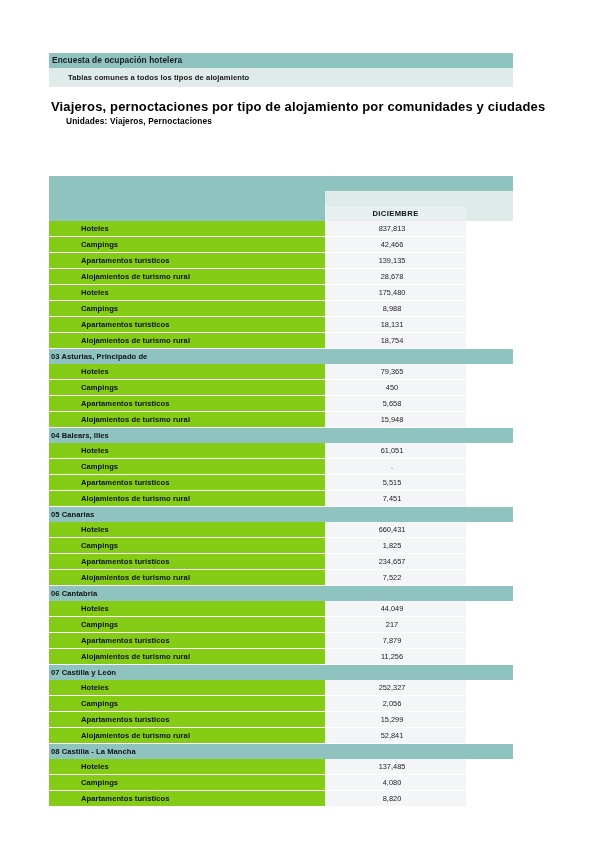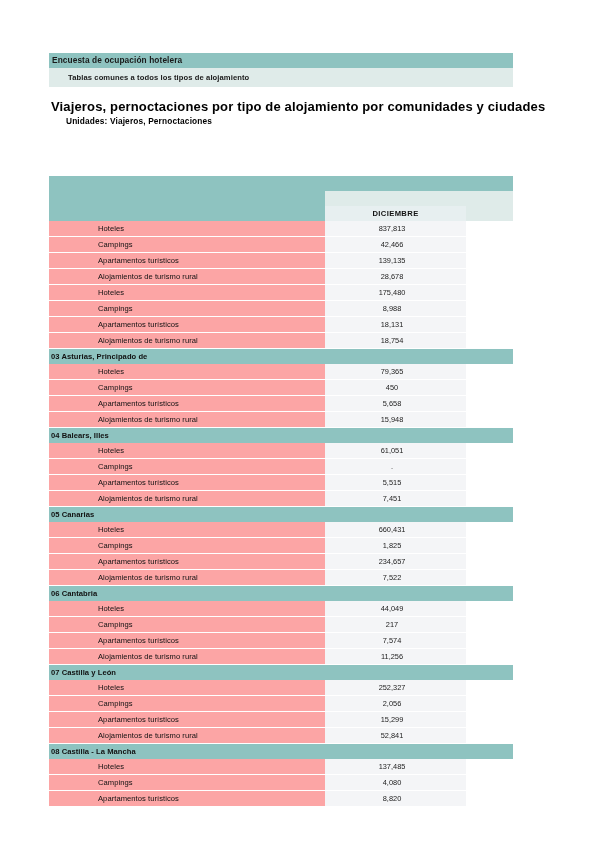--- a/index.html
+++ b/index.html
@@ -128,23 +128,23 @@
     padding-left: 2px;
     font-weight: bold;
     font-size: 7.6px;
     color: #111111;
     letter-spacing: 0.05px;
     white-space: nowrap;
   }
 
   
   tr.data td.d-label {
-    background: #fca5a5;
-    padding-left: 49px;
-    font-weight: normal;
+    background: #84cc16;
+    padding-left: 32px;
+    font-weight: bold;
     font-size: 7.6px;
     color: #111111;
     letter-spacing: 0.05px;
     white-space: nowrap;
     border-bottom: 1px solid #ffffff;
   }
   tr.data td.d-value {
     background: #f4f5f7;
     text-align: center;
     padding-right: 7px;
@@ -323,21 +323,21 @@
             <td class="d-value first-in-sec">44,049</td>
             <td class="d-tail"></td>
           </tr>
           <tr class="data">
             <td class="d-label">Campings</td>
             <td class="d-value">217</td>
             <td class="d-tail"></td>
           </tr>
           <tr class="data">
             <td class="d-label">Apartamentos turísticos</td>
-            <td class="d-value">7,574</td>
+            <td class="d-value">7,879</td>
             <td class="d-tail"></td>
           </tr>
           <tr class="data">
             <td class="d-label">Alojamientos de turismo rural</td>
             <td class="d-value">11,256</td>
             <td class="d-tail"></td>
           </tr>
           <tr class="section">
             <td class="sec-label">07 Castilla y León</td>
             <td></td>

